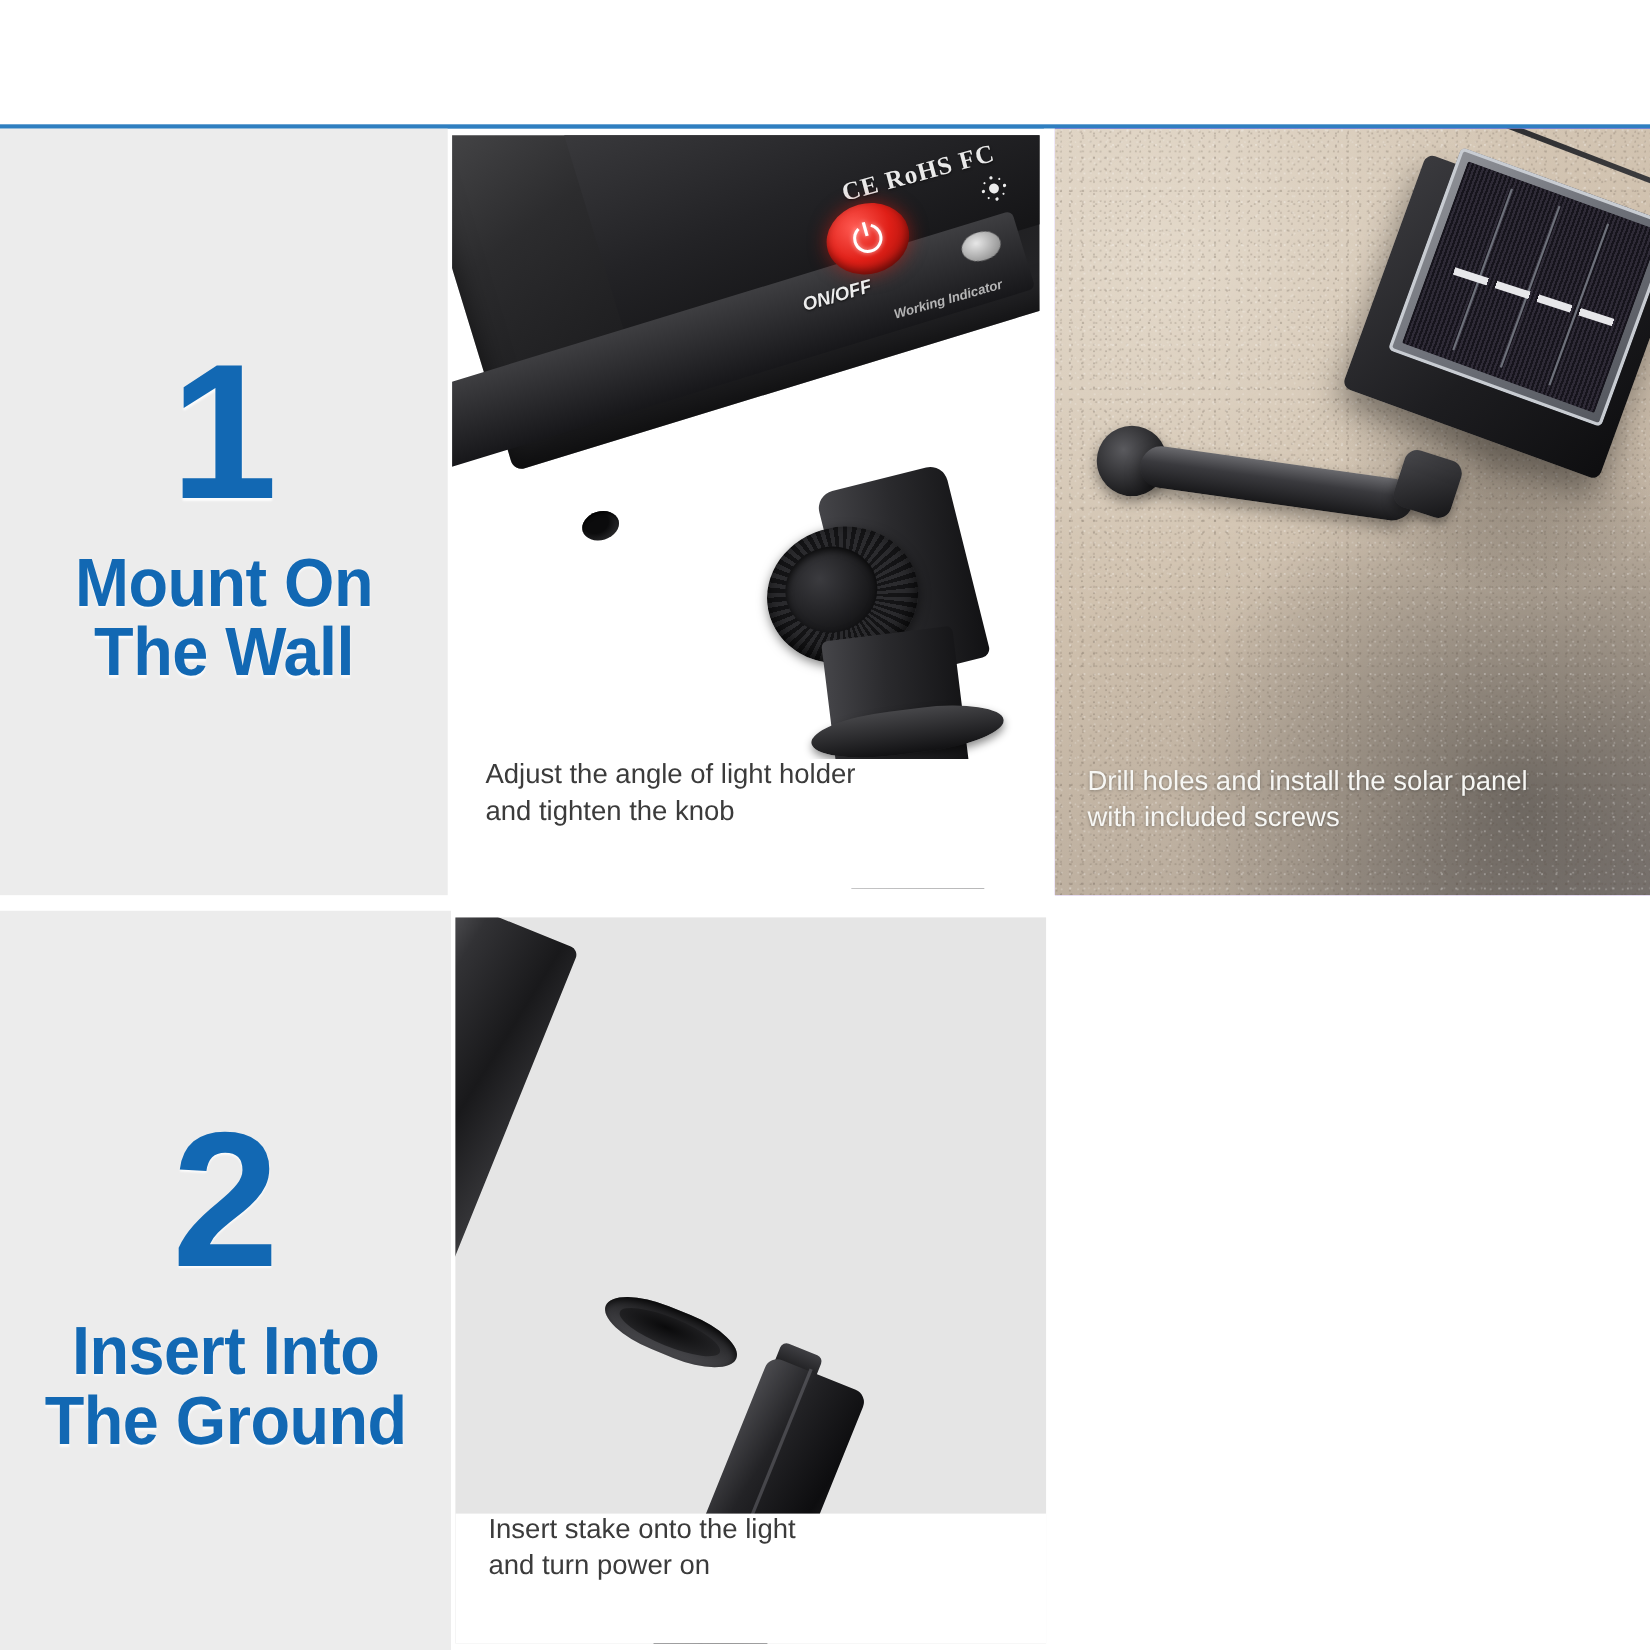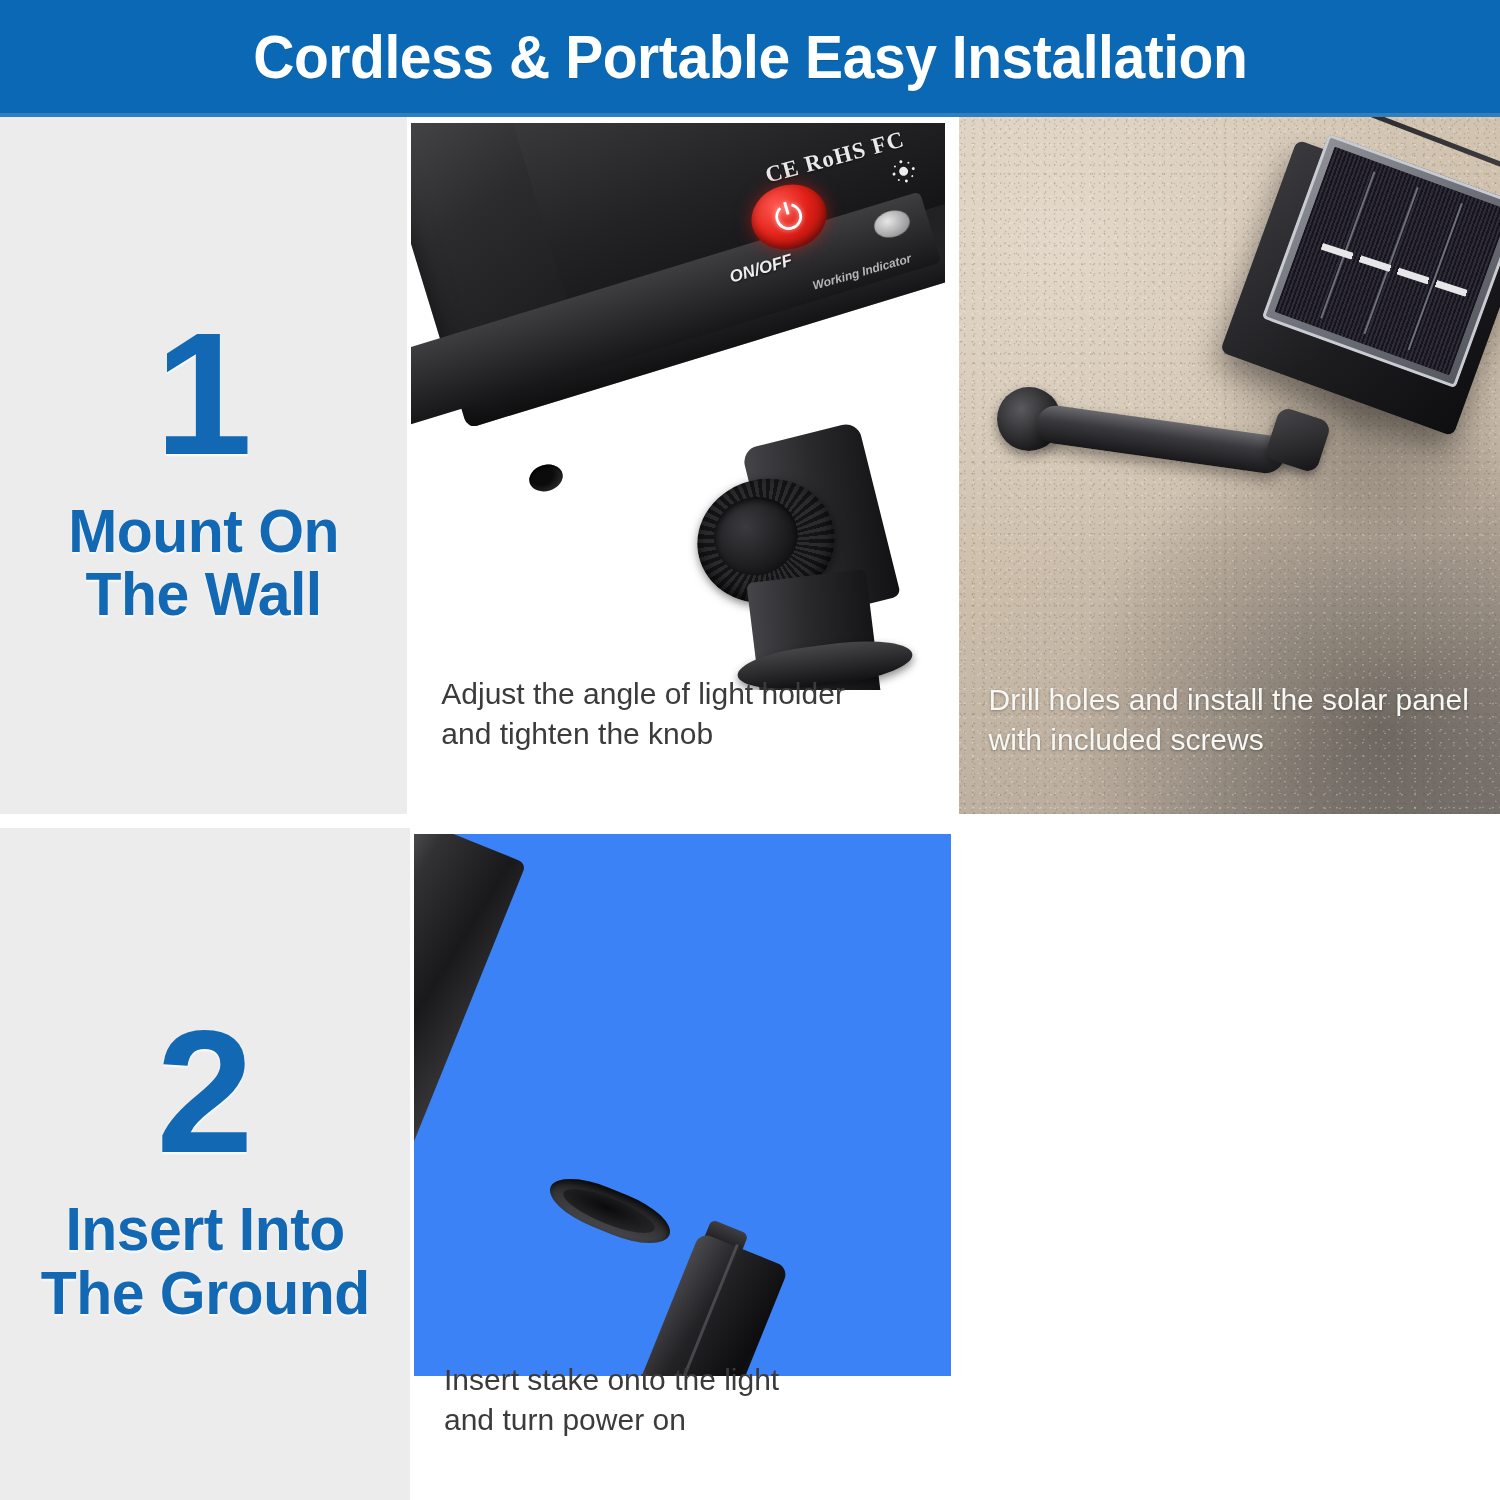--- a/index.html
+++ b/index.html
@@ -73,21 +73,21 @@
   .photo {
     position:absolute; inset:0;
     overflow:hidden;
     background:#ffffff;
   }
   .photo.pad { top:6px; left:4px; right:4px; bottom:6px; }
 
   .cap {
     position:absolute; left:30px; bottom:54px;
     font-family:"Liberation Sans", sans-serif;
-    font-size:30px; line-height:1.33;
+    font-size:25px; line-height:1.33;
     white-space:pre-line; z-index:40;
   }
   .cap-dark  { color:#3b3b3b; }
   .cap-light { color:#f7f7f4; text-shadow:0 1px 3px rgba(0,0,0,0.35); }
 
   
   .p1 { background:#ffffff; }
   .p1 .head {
     position:absolute; left:-40px; top:-10px; width:560px; height:330px;
     background:linear-gradient(160deg,#4a4a4c 0%,#2c2c2e 28%,#1a1a1c 62%,#27272a 100%);
@@ -277,21 +277,21 @@
   .p2 .cellsplit {
     position:absolute; top:10px; bottom:10px; width:2px; background:#6d707a;
   }
   .p2 .shadow-cast {
     position:absolute; left:250px; top:190px; width:300px; height:230px;
     background:radial-gradient(ellipse at center, rgba(40,36,32,0.32) 0%, rgba(40,36,32,0) 70%);
     transform:rotate(20deg);
   }
 
   
-  .p3 { background:#3b82f6; }
+  .p3 { background:#e5e5e5; }
   .p3 .tube {
     position:absolute; left:-10px; top:-20px; width:132px; height:400px;
     background:linear-gradient(100deg,#5c5c5f 0%,#323235 22%,#19191b 58%,#343437 88%,#58585b 100%);
     transform:rotate(22deg); transform-origin:left top;
     border-radius:8px;
   }
   .p3 .tube-end {
     position:absolute; left:132px; top:356px; width:128px; height:42px;
     background:linear-gradient(180deg,#1b1b1d,#49494d);
     border-radius:50%/60%;
@@ -411,23 +411,20 @@
     background:linear-gradient(180deg,#4a4a4e,#1a1a1c 55%,#0d0d0f);
     border-radius:10px;
     transform:rotate(-3deg);
   }
 </style>
 </head>
 <body>
 
 <div class="page">
 
-  <div class="banner">
-    <div class="banner-title">Cordless &amp; Portable Easy Installation</div>
-  </div>
   <div class="banner-underline"></div>
 
   <div class="row row-1">
 
     <div class="step-panel">
       <div class="step-number">1</div>
       <div class="step-title">Mount On
 The Wall</div>
     </div>
 

